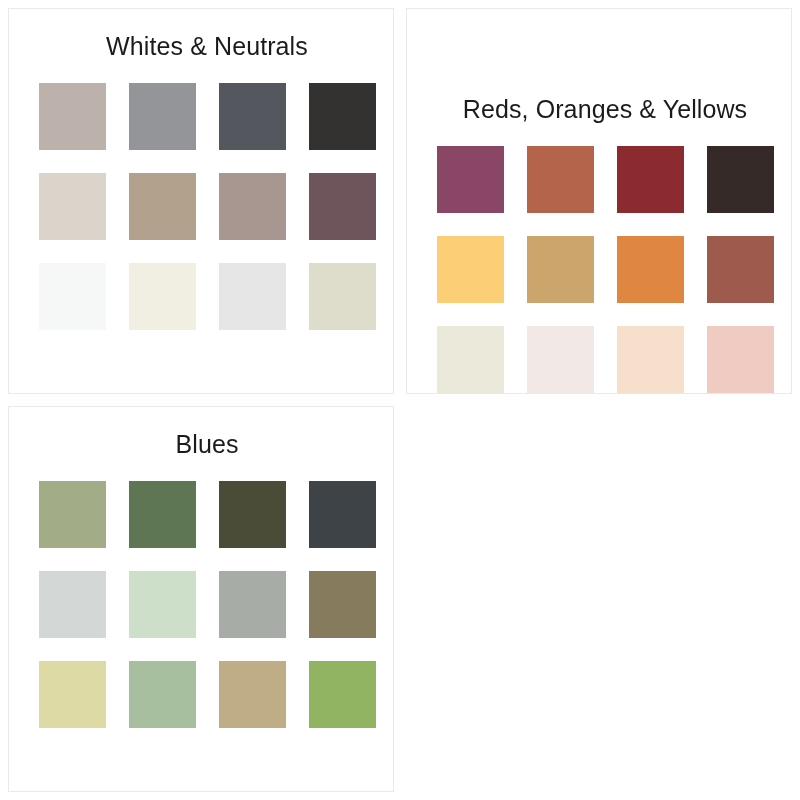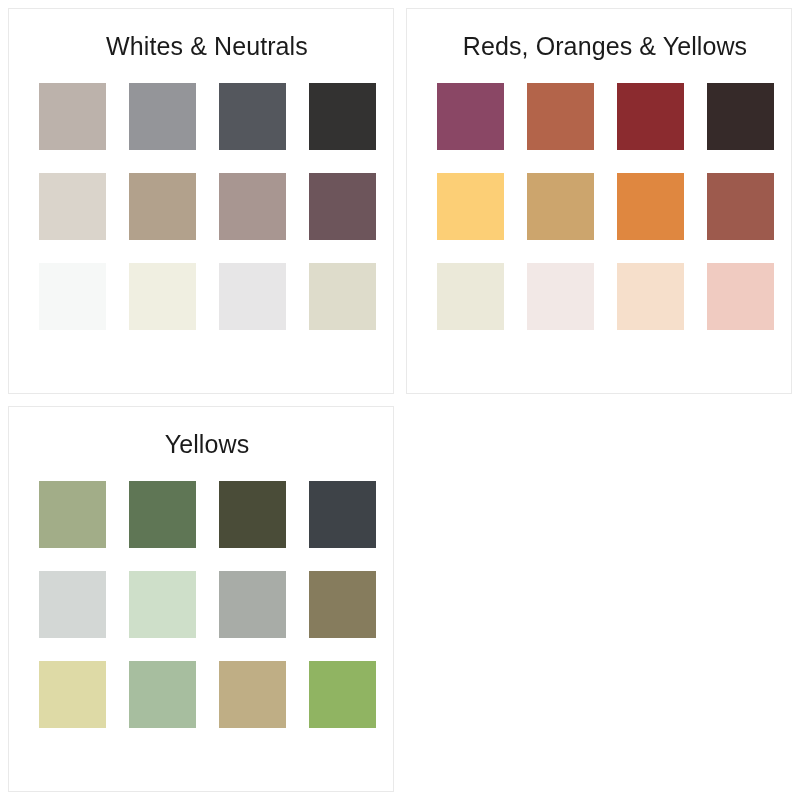--- a/index.html
+++ b/index.html
@@ -74,41 +74,41 @@
       <span class="swatch" title="#b2a18c" style="background-color: rgb(178, 161, 140);"></span>
       <span class="swatch" title="#a89691" style="background-color: rgb(168, 150, 145);"></span>
       <span class="swatch" title="#6d555b" style="background-color: rgb(109, 85, 91);"></span>
       <span class="swatch" title="#f6f8f7" style="background-color: rgb(246, 248, 247);"></span>
       <span class="swatch" title="#f0efe1" style="background-color: rgb(240, 239, 225);"></span>
       <span class="swatch" title="#e7e6e7" style="background-color: rgb(231, 230, 231);"></span>
       <span class="swatch" title="#dedccb" style="background-color: rgb(222, 220, 203);"></span>
     </div>
   </section>
 
-  <section class="palette-panel" style="border-color: rgb(233, 233, 233);">
+  <section class="palette-panel" style="border-color: rgb(233, 233, 233); justify-content: flex-end;">
     <h2 class="panel-title" style="color: rgb(27, 27, 27);">Reds, Oranges &amp; Yellows</h2>
     <div class="swatch-grid">
       <span class="swatch" title="#8a4765" style="background-color: rgb(138, 71, 101);"></span>
       <span class="swatch" title="#b3644a" style="background-color: rgb(179, 100, 74);"></span>
       <span class="swatch" title="#8b2b2f" style="background-color: rgb(139, 43, 47);"></span>
       <span class="swatch" title="#362a29" style="background-color: rgb(54, 42, 41);"></span>
       <span class="swatch" title="#fccf76" style="background-color: rgb(252, 207, 118);"></span>
       <span class="swatch" title="#cca56d" style="background-color: rgb(204, 165, 109);"></span>
       <span class="swatch" title="#df8740" style="background-color: rgb(223, 135, 64);"></span>
       <span class="swatch" title="#9d5a4d" style="background-color: rgb(157, 90, 77);"></span>
       <span class="swatch" title="#ebe9d9" style="background-color: rgb(235, 233, 217);"></span>
       <span class="swatch" title="#f2e8e6" style="background-color: rgb(242, 232, 230);"></span>
       <span class="swatch" title="#f6dfcb" style="background-color: rgb(246, 223, 203);"></span>
       <span class="swatch" title="#f0cbc1" style="background-color: rgb(240, 203, 193);"></span>
     </div>
   </section>
 
 
   <section class="palette-panel" style="border-color: rgb(233, 233, 233);">
-    <h2 class="panel-title" style="color: rgb(27, 27, 27);">Yellows</h2>
+    <h2 class="panel-title" style="color: rgb(27, 27, 27);">Blues</h2>
     <div class="swatch-grid">
       <span class="swatch" title="#a2ad88" style="background-color: rgb(162, 173, 136);"></span>
       <span class="swatch" title="#5f7655" style="background-color: rgb(95, 118, 85);"></span>
       <span class="swatch" title="#4a4c38" style="background-color: rgb(74, 76, 56);"></span>
       <span class="swatch" title="#3e4348" style="background-color: rgb(62, 67, 72);"></span>
       <span class="swatch" title="#d3d7d5" style="background-color: rgb(211, 215, 213);"></span>
       <span class="swatch" title="#cedfc9" style="background-color: rgb(206, 223, 201);"></span>
       <span class="swatch" title="#a8aca7" style="background-color: rgb(168, 172, 167);"></span>
       <span class="swatch" title="#867c5d" style="background-color: rgb(134, 124, 93);"></span>
       <span class="swatch" title="#dedaa6" style="background-color: rgb(222, 218, 166);"></span>

